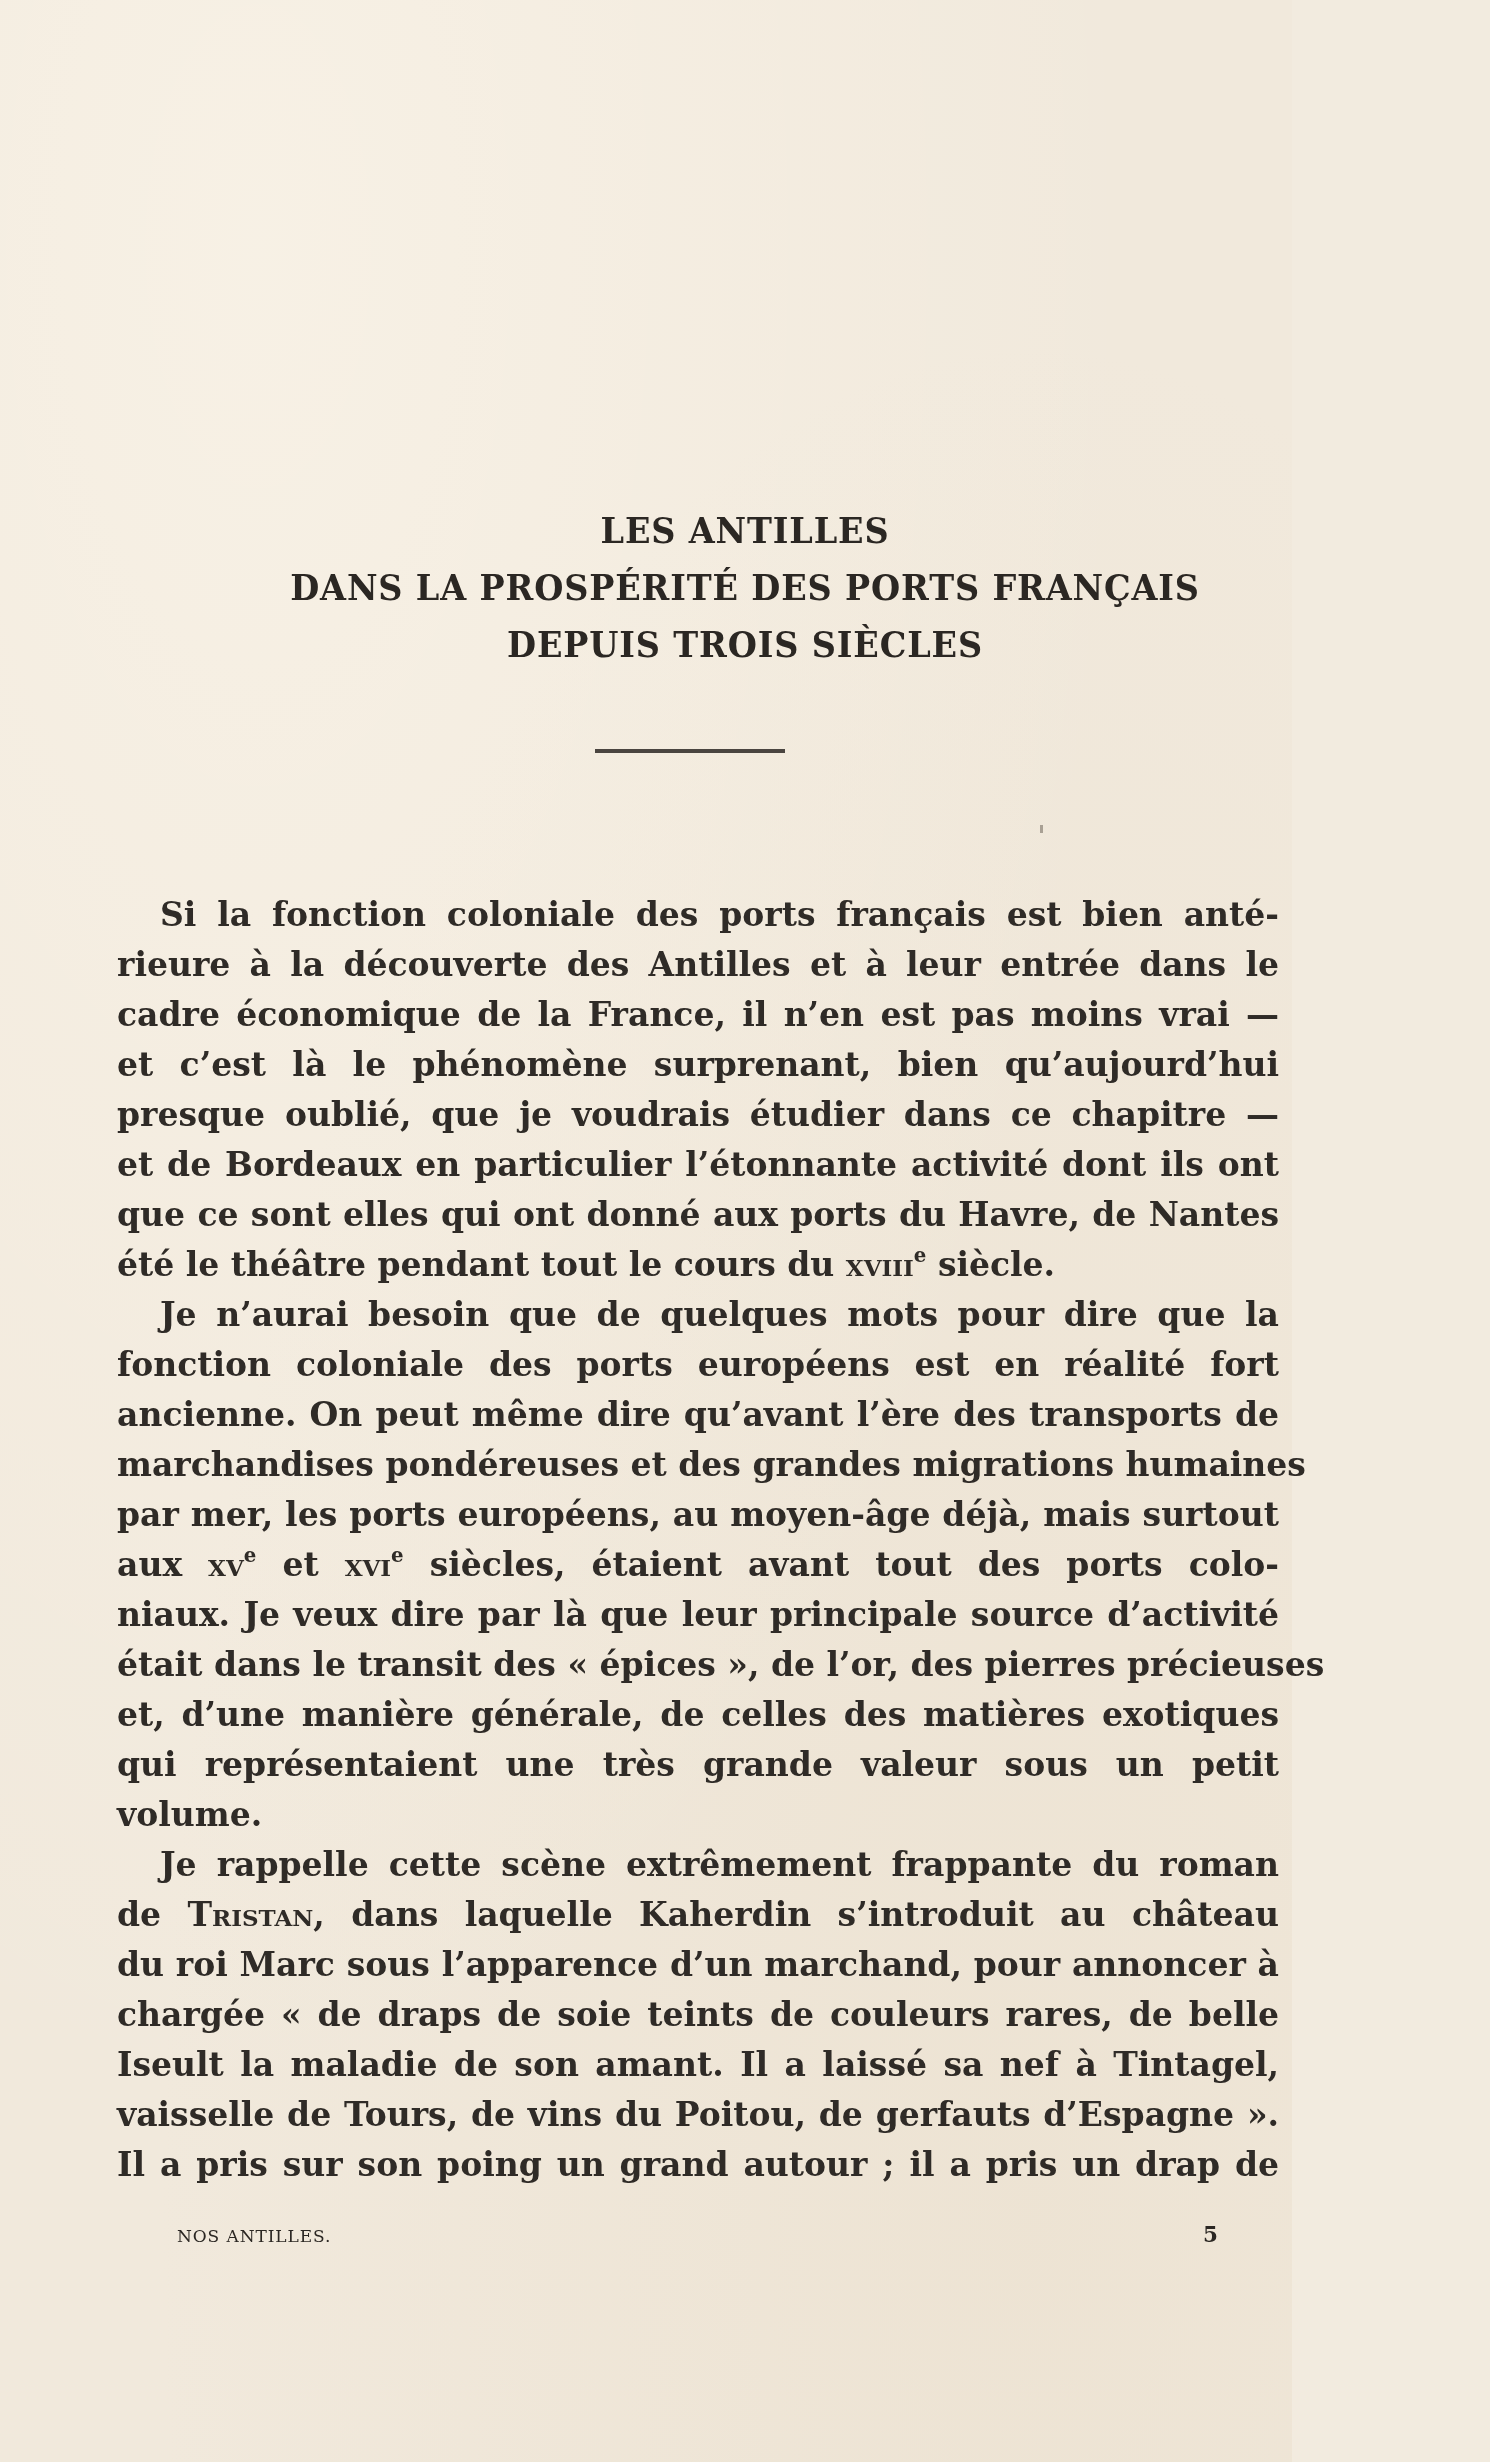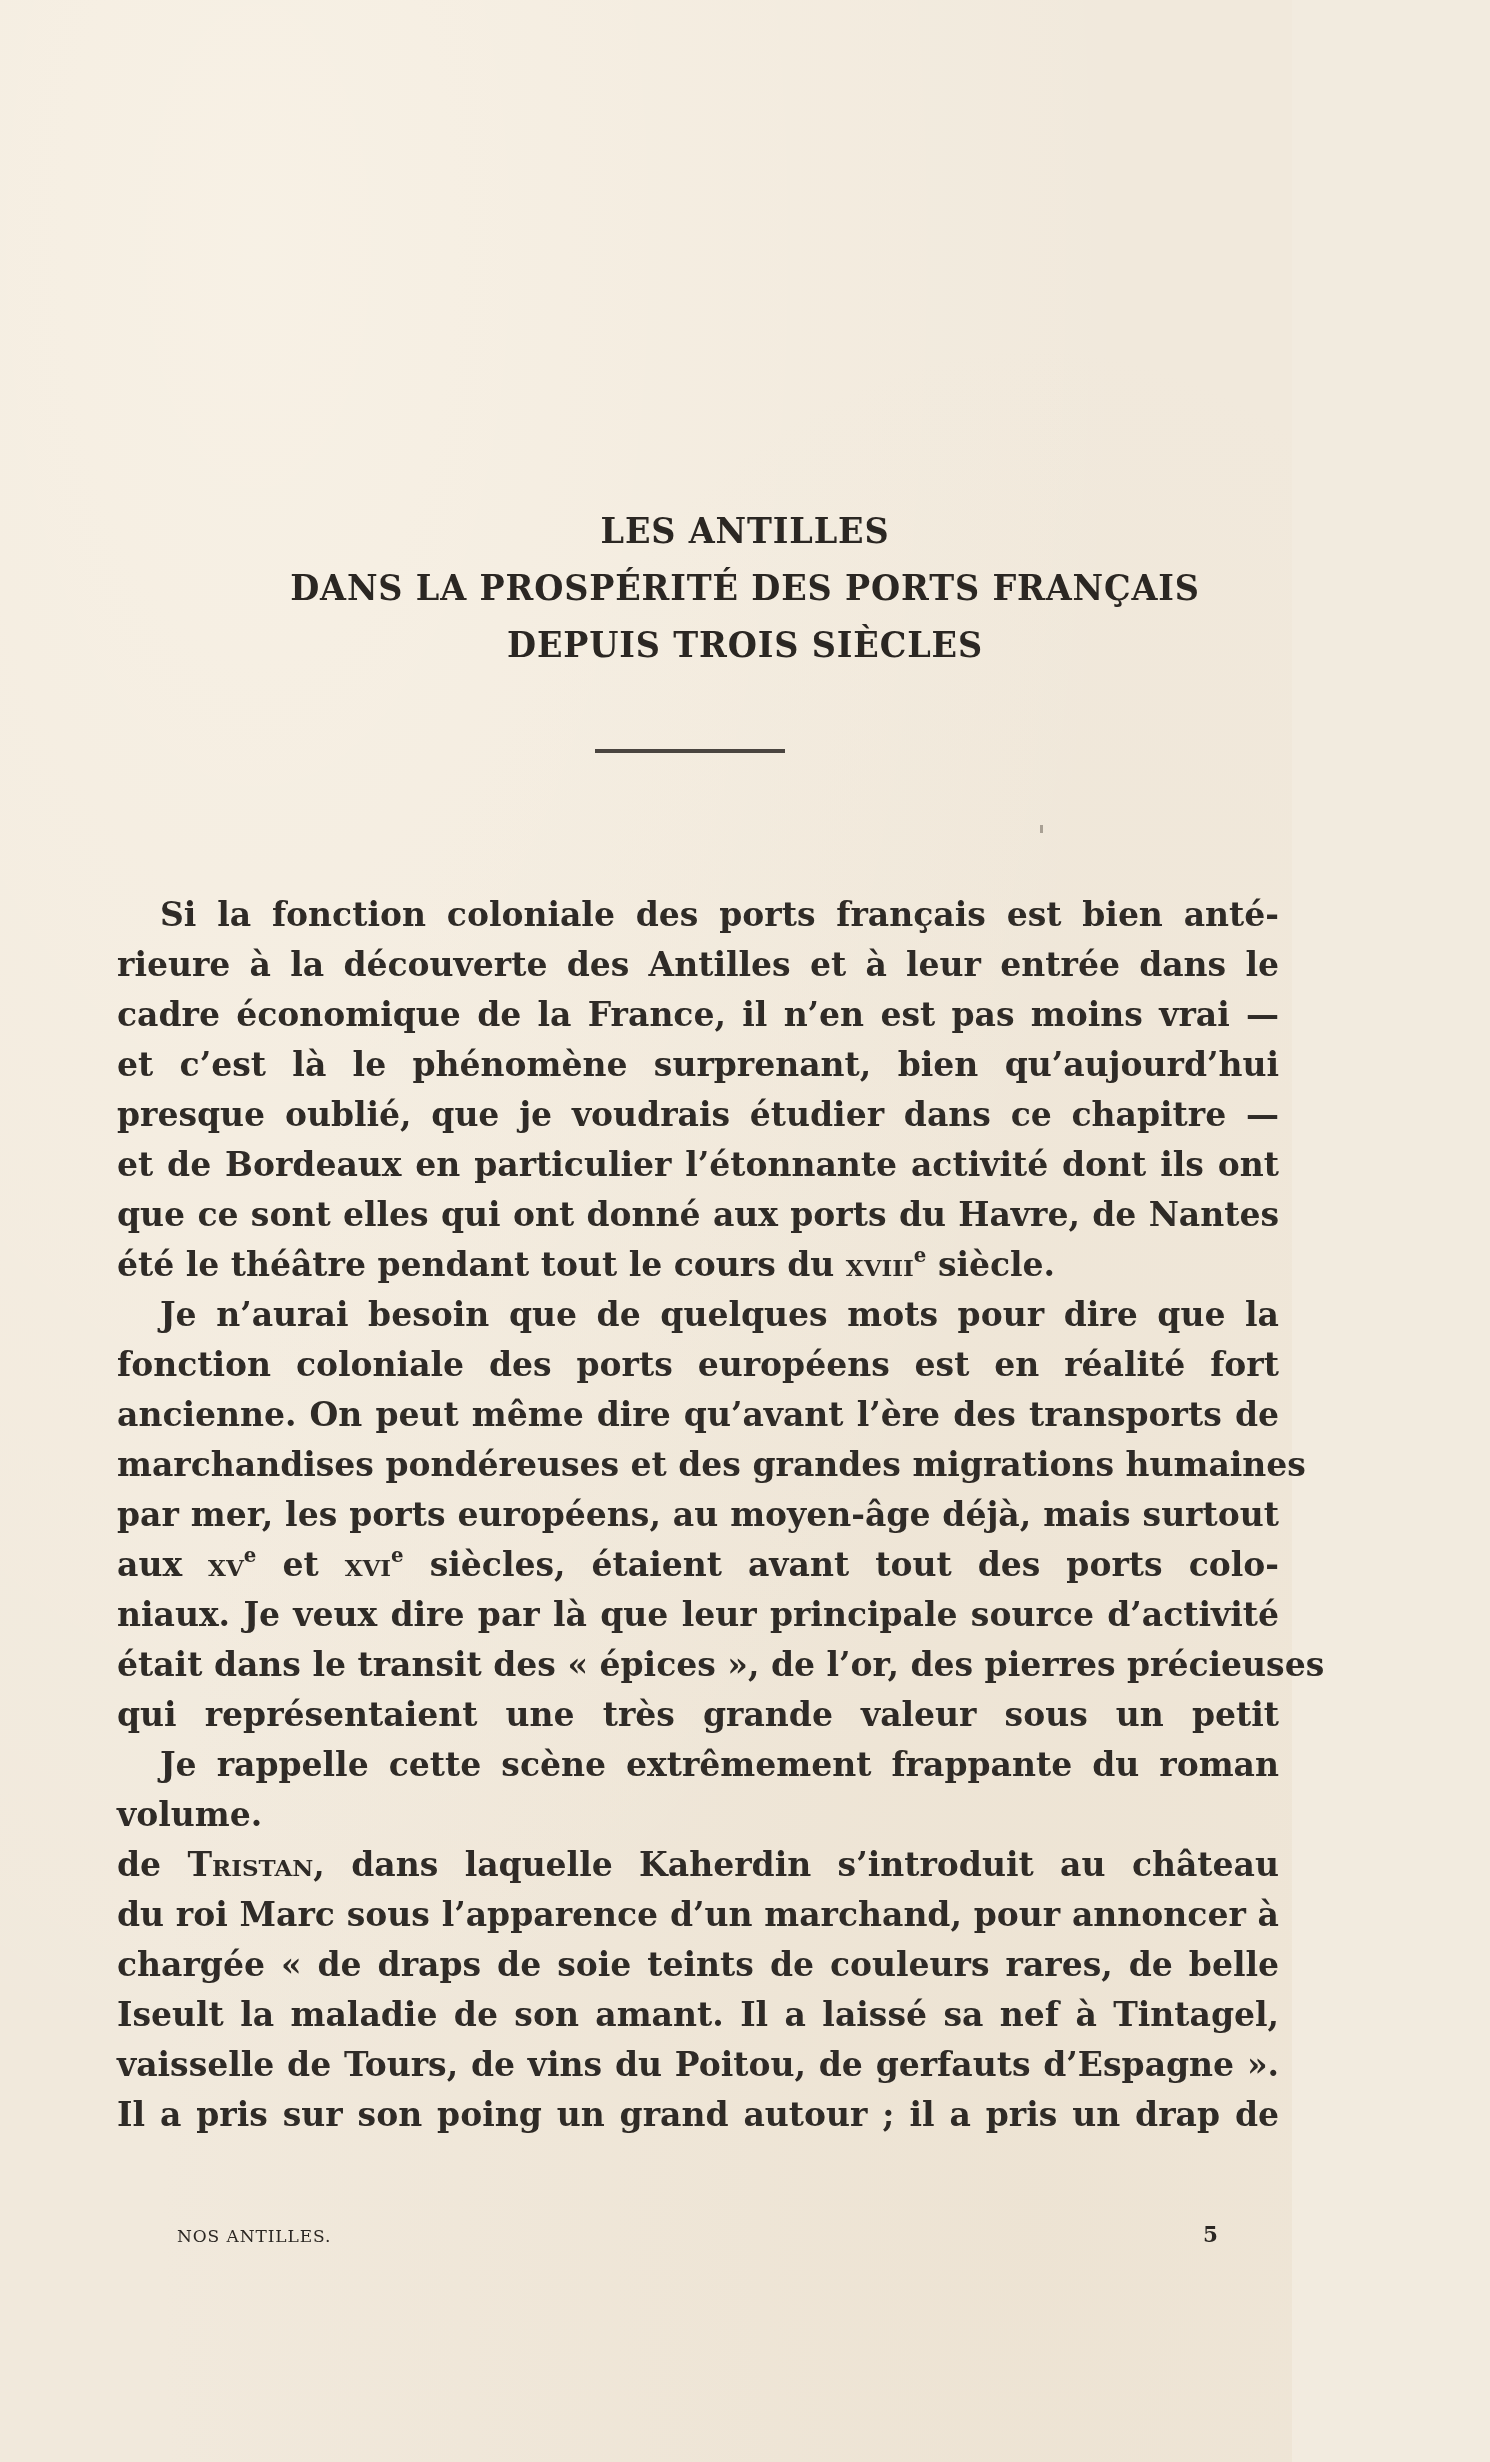--- a/index.html
+++ b/index.html
@@ -138,23 +138,24 @@
       <div class="line"><span>que ce sont elles qui ont donné aux ports du Havre, de Nantes</span></div>
       <div class="line last"><span>été le théâtre pendant tout le cours du </span><span class="sc">xviii</span><sup>e</sup><span> siècle.</span></div>
       <div class="line indent"><span>Je n’aurai besoin que de quelques mots pour dire que la</span></div>
       <div class="line"><span>fonction coloniale des ports européens est en réalité fort</span></div>
       <div class="line"><span>ancienne. On peut même dire qu’avant l’ère des transports de</span></div>
       <div class="line"><span>marchandises pondéreuses et des grandes migrations humaines</span></div>
       <div class="line"><span>par mer, les ports européens, au moyen-âge déjà, mais surtout</span></div>
       <div class="line"><span>aux </span><span class="sc">xv</span><sup>e</sup><span> et </span><span class="sc">xvi</span><sup>e</sup><span> siècles, étaient avant tout des ports colo-</span></div>
       <div class="line"><span>niaux. Je veux dire par là que leur principale source d’activité</span></div>
       <div class="line"><span>était dans le transit des « épices », de l’or, des pierres précieuses</span></div>
+      <div class="line"><span>et, d’une manière générale, de celles des matières exotiques</span></div>
       <div class="line"><span>qui représentaient une très grande valeur sous un petit</span></div>
+      <div class="line last"><span>volume.</span></div>
       <div class="line indent"><span>Je rappelle cette scène extrêmement frappante du roman</span></div>
-      <div class="line last"><span>volume.</span></div>
       <div class="line"><span>de </span><span class="sc">Tristan</span><span>, dans laquelle Kaherdin s’introduit au château</span></div>
       <div class="line"><span>du roi Marc sous l’apparence d’un marchand, pour annoncer à</span></div>
       <div class="line"><span>chargée « de draps de soie teints de couleurs rares, de belle</span></div>
       <div class="line"><span>Iseult la maladie de son amant. Il a laissé sa nef à Tintagel,</span></div>
       <div class="line"><span>vaisselle de Tours, de vins du Poitou, de gerfauts d’Espagne ».</span></div>
       <div class="line"><span>Il a pris sur son poing un grand autour ; il a pris un drap de</span></div>
     </div>
 
   <div class="footer-left">NOS ANTILLES.</div>
   <div class="footer-right">5</div>

